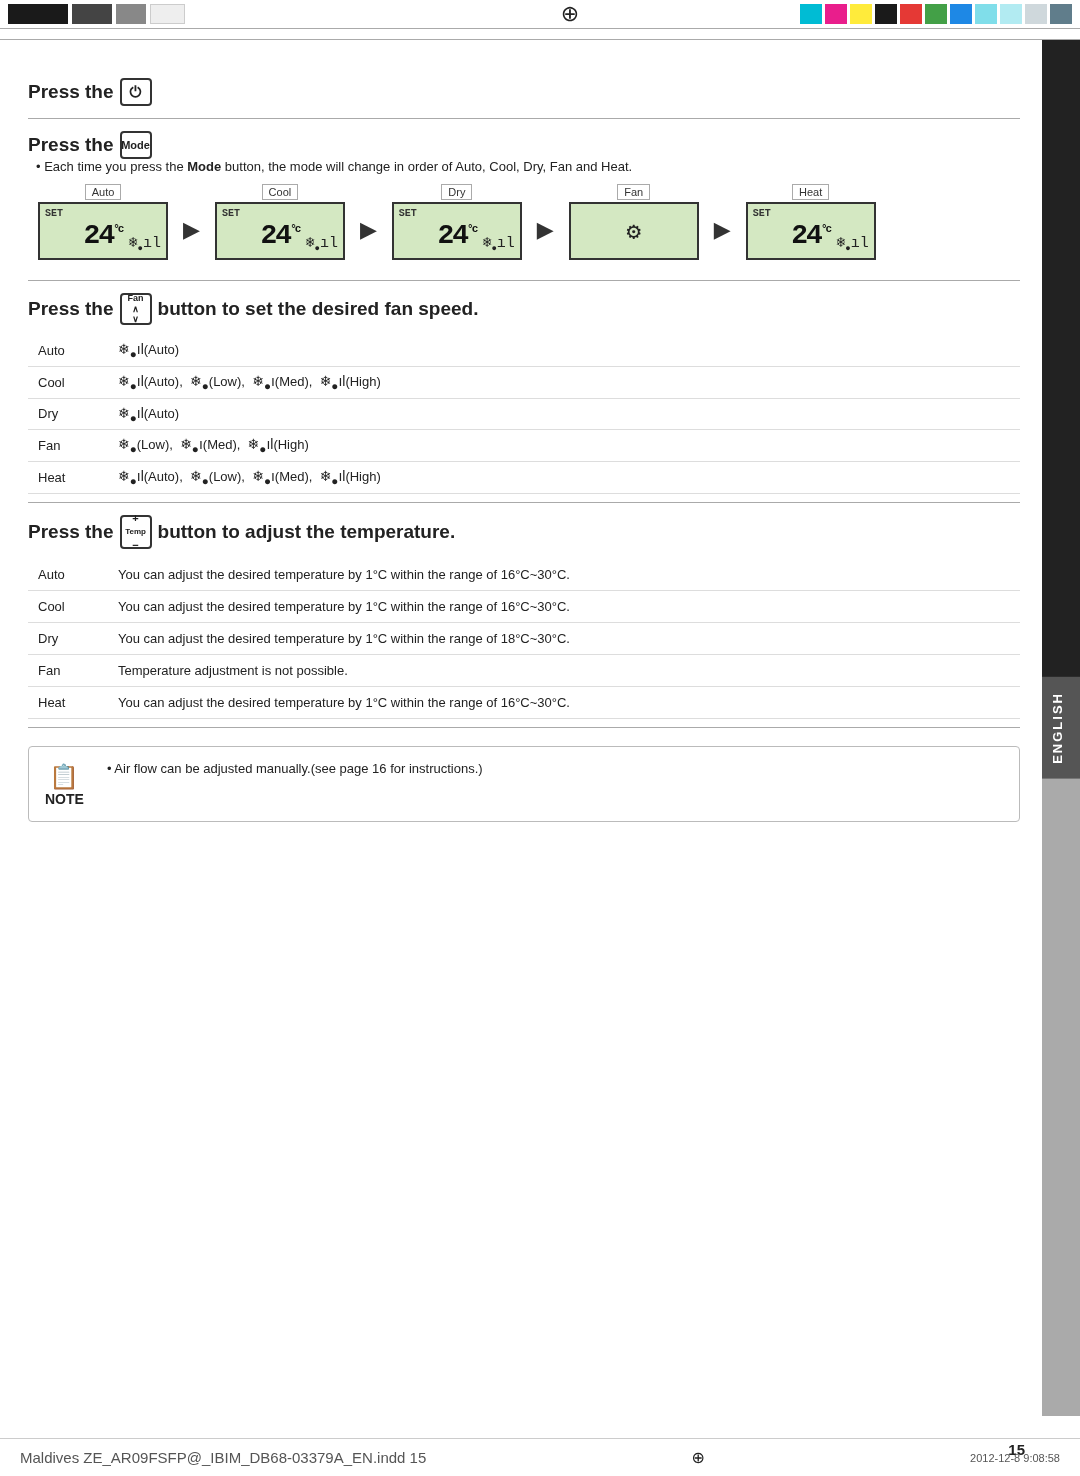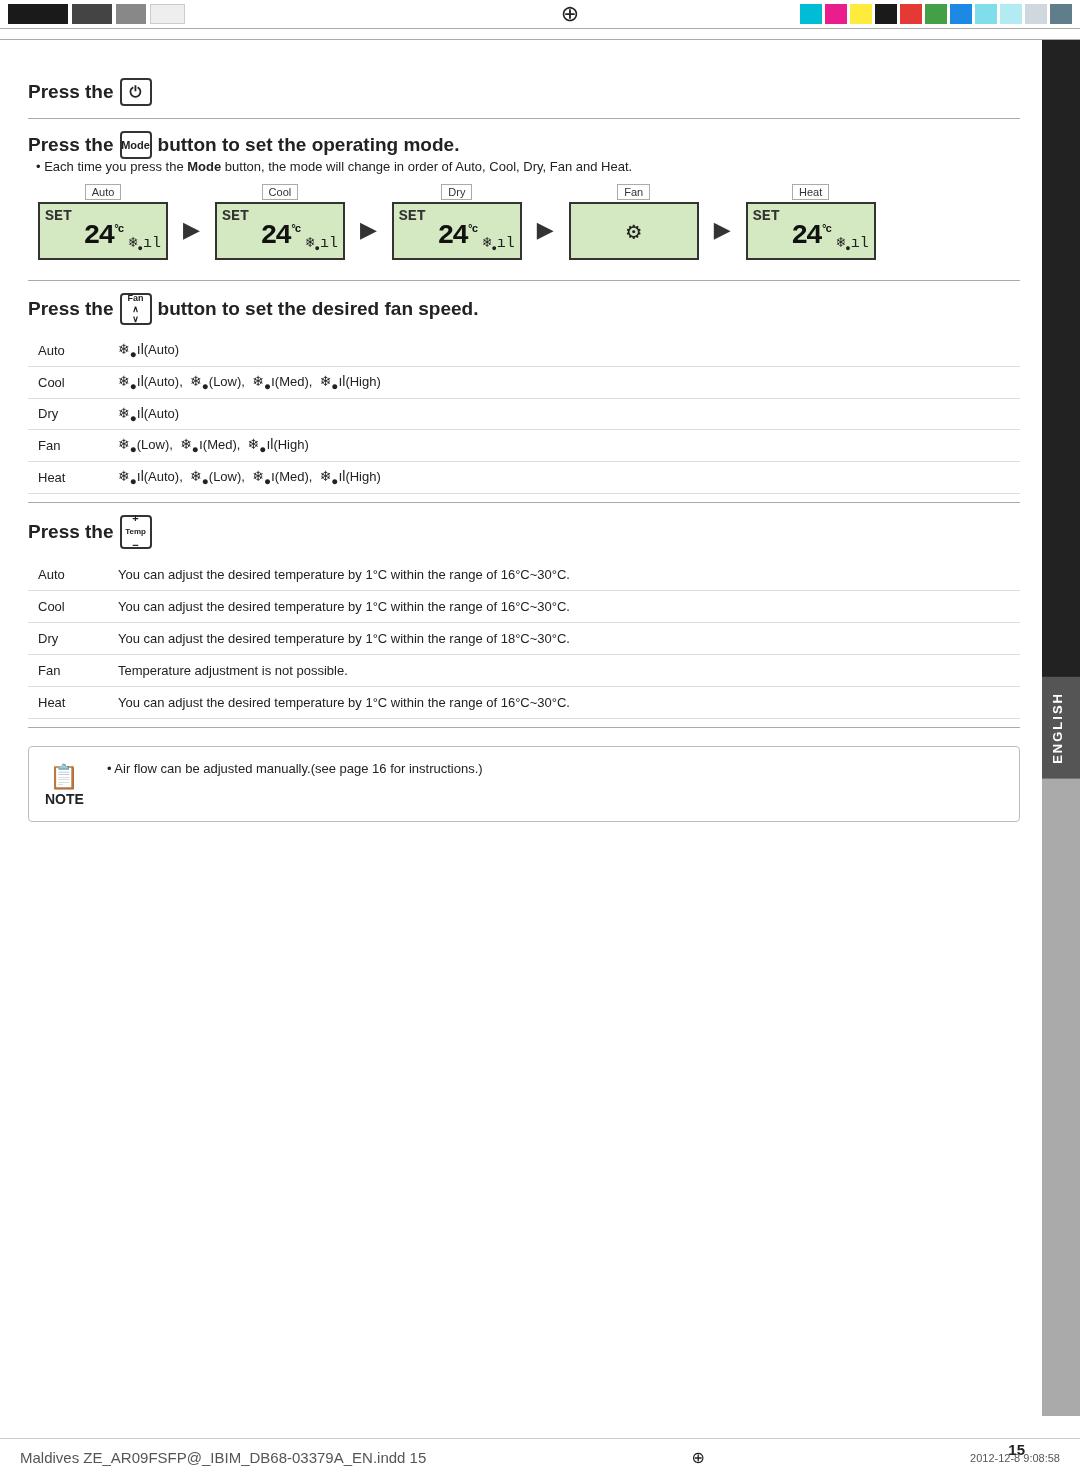--- a/index.html
+++ b/index.html
@@ -179,21 +179,21 @@
       display: flex;
       align-items: center;
       justify-content: center;
       position: relative;
       font-family: 'Courier New', monospace;
     }
     .lcd-set {
       position: absolute;
       top: 4px;
       left: 5px;
-      font-size: 15px;
+      font-size: 10px;
       font-weight: bold;
       color: #333;
     }
     .lcd-temp {
       font-size: 28px;
       font-weight: bold;
       color: #111;
       letter-spacing: -2px;
       margin-top: 8px;
     }
@@ -436,21 +436,20 @@
     </div>
   </div>
   <hr class="section-rule">
 
   <div class="section-mode">
     <div class="section-heading">
       <span>Press the</span>
       <span class="btn-icon">
         <span class="btn-icon-mode">Mode</span>
       </span>
-      <span>button to set the operating mode.</span>
     </div>
     <div class="mode-subtitle">
       Each time you press the <span class="bold">Mode</span> button, the mode will change in order of Auto, Cool, Dry, Fan and Heat.
     </div>
 
     <div class="lcd-panels">
 
       <div class="lcd-panel">
         <div class="lcd-label">Auto</div>
         <div class="lcd-display">
@@ -562,20 +561,21 @@
   <hr class="section-rule">
 
   <div class="section-temp">
     <div class="temp-heading">
       <span>Press the</span>
       <span class="btn-icon-temp">
         <span style="font-size:11px;font-weight:bold;">+</span>
         <span style="font-size:8px;">Temp</span>
         <span style="font-size:11px;font-weight:bold;">−</span>
       </span>
+      <span>button to adjust the temperature.</span>
     </div>
 
     <table class="temp-table">
       <tbody>
         <tr>
           <td>Auto</td>
           <td>You can adjust the desired temperature by 1°C within the range of 16°C~30°C.</td>
         </tr>
         <tr>
           <td>Cool</td>

